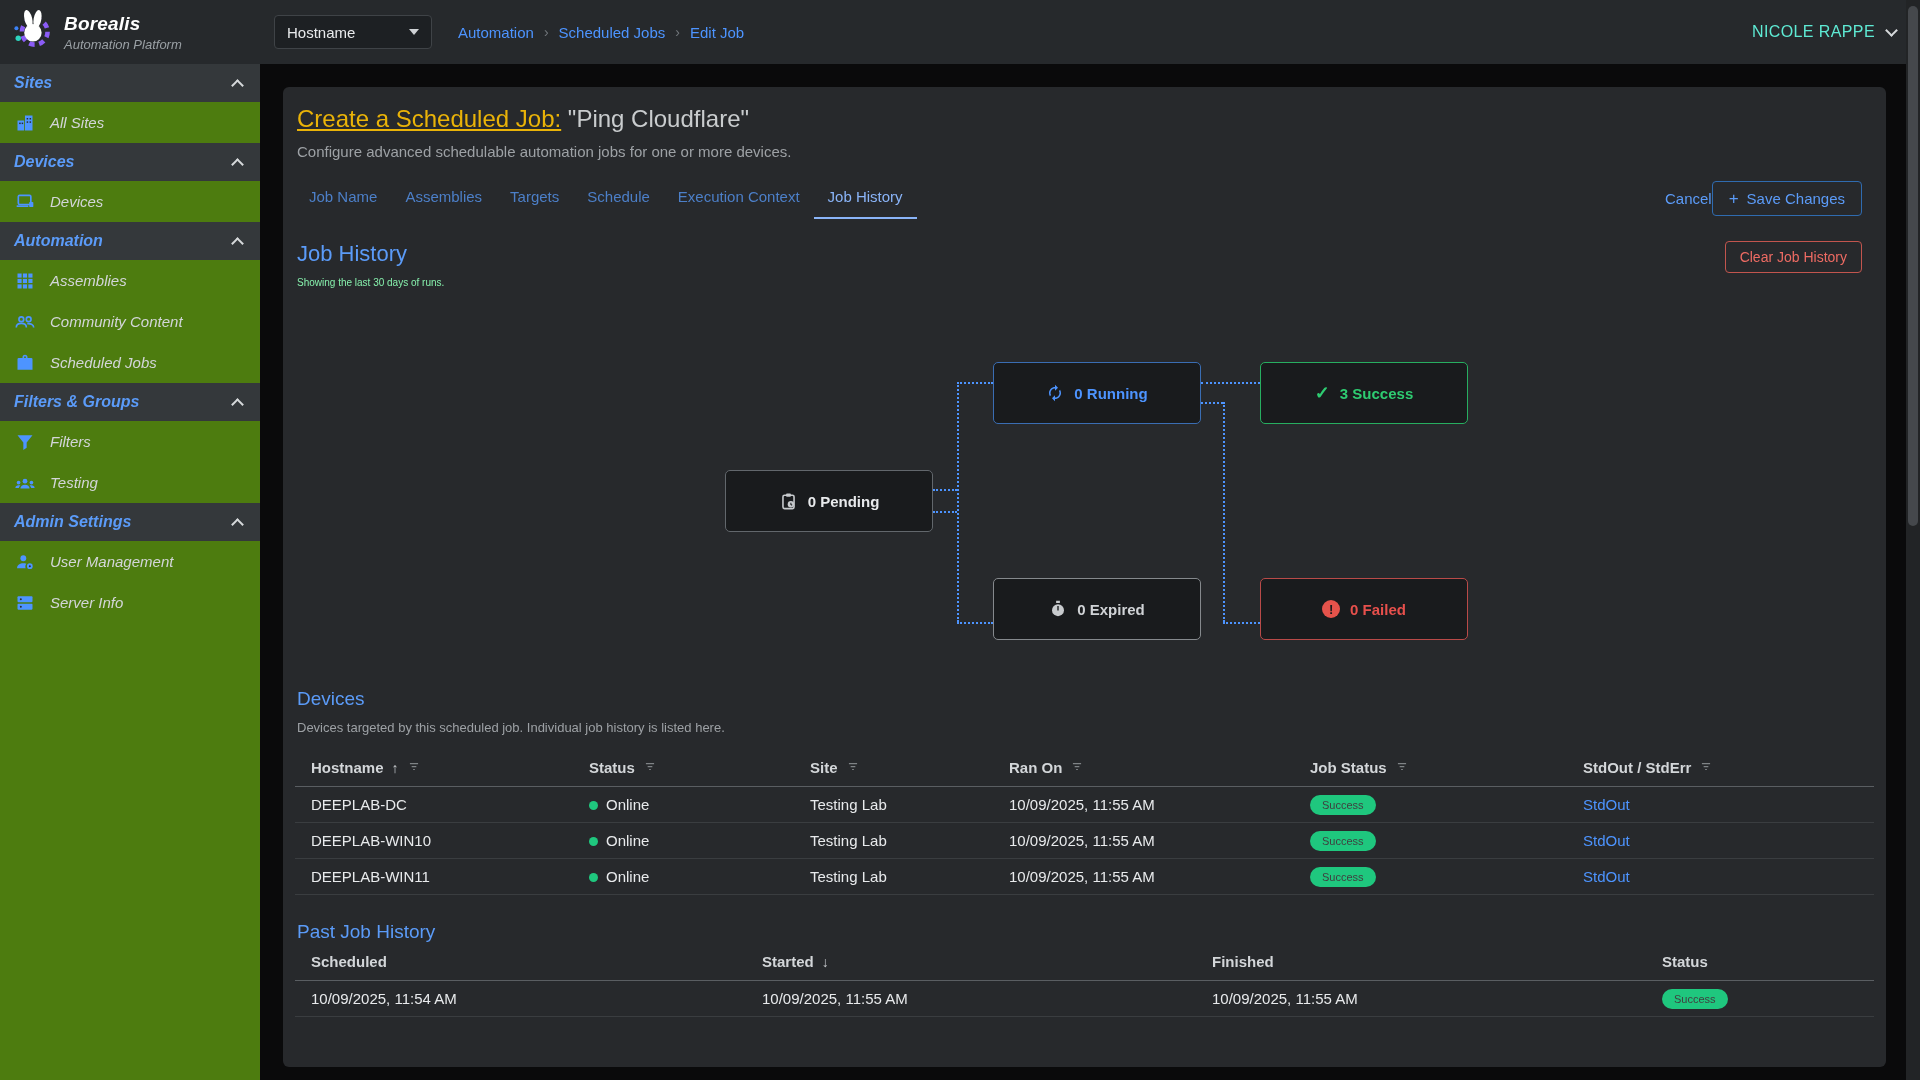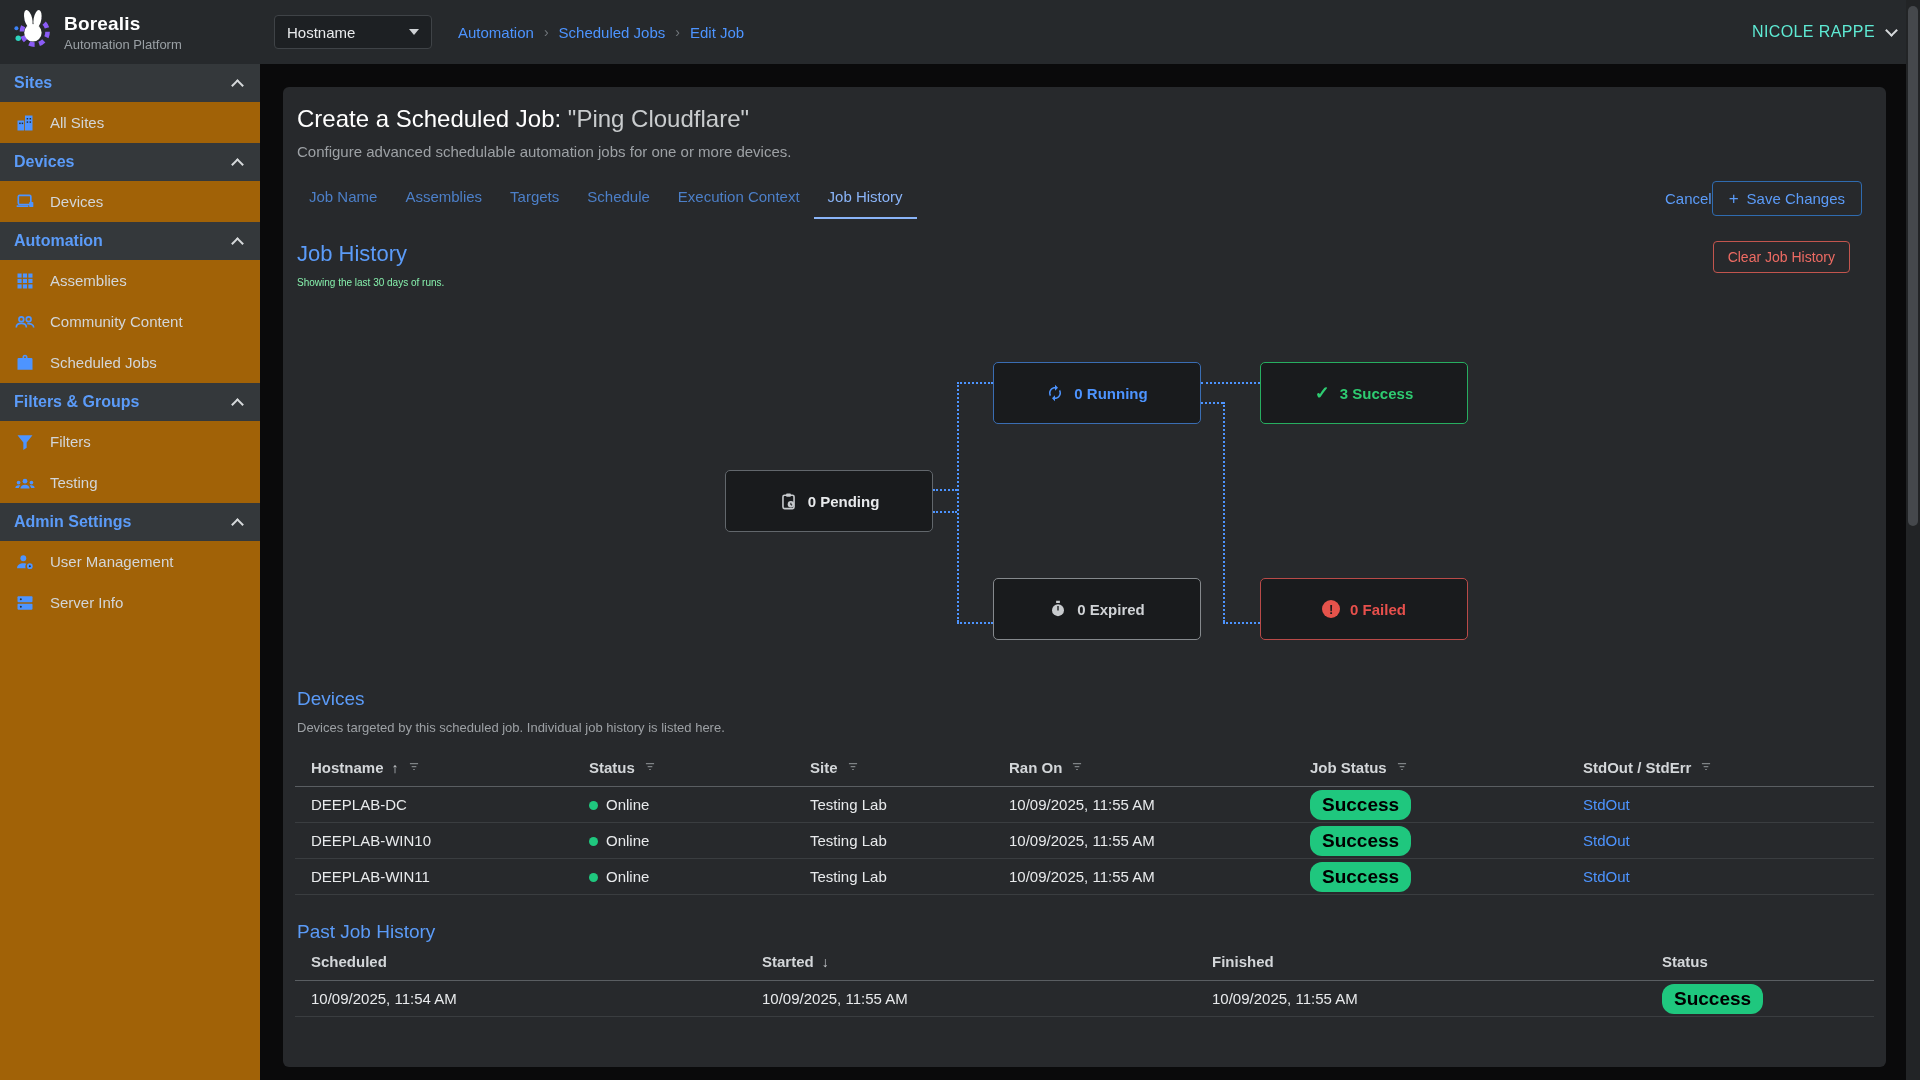--- a/index.html
+++ b/index.html
@@ -1,21 +1,21 @@
 <!DOCTYPE html>
 <html><head>
 <meta charset="utf-8">
 <style>
   * { margin:0; padding:0; box-sizing:border-box; }
   html,body { width:1920px; height:1080px; overflow:hidden; background:#0a0a0b;
               font-family:"Liberation Sans", sans-serif; }
   .root { display:flex; width:100%; height:100%; }
 
   
-  .sidebar { width:260px; height:100%; background:#a16207; flex:0 0 260px; }
+  .sidebar { width:260px; height:100%; background:#4d7c0f; flex:0 0 260px;font-style:italic; }
   .brand { height:64px; background:#26292c; display:flex; align-items:center; padding:0 10px; }
   .brand-text { margin-left:10px; }
   .brand-title { color:#ffffff; font-size:19px; font-weight:bold; letter-spacing:.2px; }
   .brand-sub { color:#9aa0a5; font-size:13px; margin-top:2px; }
   .nav-header { height:38px; background:#34383b; display:flex; align-items:center;
                 justify-content:space-between; padding:0 18px 0 14px; }
   .nav-header span.hdr { color:#5b9bf8; font-size:16px; font-weight:bold; }
   .chev { width:9px; height:9px; border-right:2px solid #d6d9db; border-bottom:2px solid #d6d9db;
           display:inline-block; }
   .chev.up { transform:rotate(-135deg); margin-top:5px; }
@@ -43,40 +43,40 @@
   .user-chip { margin-left:auto; display:flex; align-items:center; gap:12px; cursor:pointer; }
   .user-chip .uname { color:#5eead4; font-size:16px; letter-spacing:.4px; }
 
   .content { flex:1; background:#0a0a0b; padding:23px 34px 0 23px; position:relative; }
   .vscroll { position:absolute; right:0; top:0; bottom:0; width:14px; background:#222426; }
   .vscroll .thumb { position:absolute; top:6px; right:2px; width:10px; height:520px; background:#45484c; border-radius:5px; }
 
   .panel { background:#27292c; border-radius:6px; height:980px; padding:14px 12px 0 12px; position:relative; }
 
   .page-title { font-size:24px; margin:4px 0 0 2px; }
-  .page-title .t-link { color:#ffffff; }
+  .page-title .t-link { color:#eab308;text-decoration:underline; }
   .page-title .t-quote { color:#c9ccce; }
   .page-sub { color:#9da1a5; font-size:15px; margin:10px 0 0 2px; }
 
   .tabs-row { display:flex; align-items:center; margin-top:18px; }
   .tab { color:#4c7fc8; font-size:15px; padding:10px 14px 12px 14px; cursor:pointer; border-bottom:2px solid transparent; }
   .tab.active { color:#8ab4f8; border-bottom:2px solid #8ab4f8; }
   .header-actions { margin-left:auto; display:flex; align-items:center; padding-right:12px; }
   .btn-cancel { color:#5b9bf8; font-size:15px; background:none; border:none; cursor:pointer;
                 font-family:"Liberation Sans", sans-serif; }
   .btn-save { color:#5b9bf8; font-size:15px; background:transparent; border:1px solid #2f6bb0; border-radius:4px;
               padding:8px 16px; cursor:pointer; display:flex; align-items:center; gap:8px;
               font-family:"Liberation Sans", sans-serif; }
   .btn-save .plus { font-size:17px; line-height:1; }
 
   .sec-head-row { display:flex; align-items:flex-start; margin-top:22px; }
   .jh-title { color:#5b9bf8; font-size:22px; margin-left:2px; }
   .jh-sub { color:#86efac; font-size:10px; margin:10px 0 0 2px; }
   .btn-clear { margin-left:auto; color:#ee6b63; border:1px solid #c2554e; background:transparent; border-radius:4px;
-               padding:7px 14px; font-size:14px; cursor:pointer; margin-right:24px;
+               padding:7px 14px; font-size:14px; cursor:pointer; margin-right:12px;
                font-family:"Liberation Sans", sans-serif; }
 
   
   .flow { position:relative; height:352px; margin-top:22px; }
   .fnode { position:absolute; width:208px; height:62px; background:#191b1d; border:1px solid #62676c;
            border-radius:5px; display:flex; align-items:center; justify-content:center; gap:10px;
            font-size:15px; font-weight:bold; color:#e8eaec; cursor:pointer; }
   .fnode.running { border-color:#3a6db3; color:#4d94ff; }
   .fnode.success { border-color:#27ae60; color:#2ecc71; }
   .fnode.expired { border-color:#85898d; color:#d0d3d6; }
@@ -93,21 +93,21 @@
   .tbl-sub { color:#9da1a5; font-size:13px; margin:10px 0 14px 2px; }
   .grid-head, .grid-row { display:grid; align-items:center; padding-left:16px; }
   .dev-grid { grid-template-columns:278px 221px 199px 301px 273px 1fr; }
   .past-grid { grid-template-columns:451px 450px 450px 1fr; }
   .grid-head { height:38px; border-bottom:1px solid #5a5e62; color:#d3d6d9; font-size:15px; font-weight:bold; }
   .grid-row { height:36px; border-bottom:1px solid #3a3d40; color:#e8eaec; font-size:15px; }
   .hcell { display:flex; align-items:center; gap:8px; }
   .sort-arrow { color:#c8cbce; font-size:14px; }
   .filter-ic { opacity:.75; }
   .dot { width:9px; height:9px; border-radius:50%; background:#1fc77e; display:inline-block; margin-right:8px; }
-  .pill { background:#1fc77e; color:#000000; font-weight:bold; font-size:19px; border-radius:12px;
+  .pill { background:#1fc77e; color:#404040; font-weight:normal; font-size:11px; border-radius:12px;
           padding:4px 12px; display:inline-block; cursor:pointer; }
   .lnk { color:#4d94ff; cursor:pointer; }
 </style>
 </head>
 <body>
 
 <div class="root">
 
   <aside class="sidebar">
     <div class="brand">

